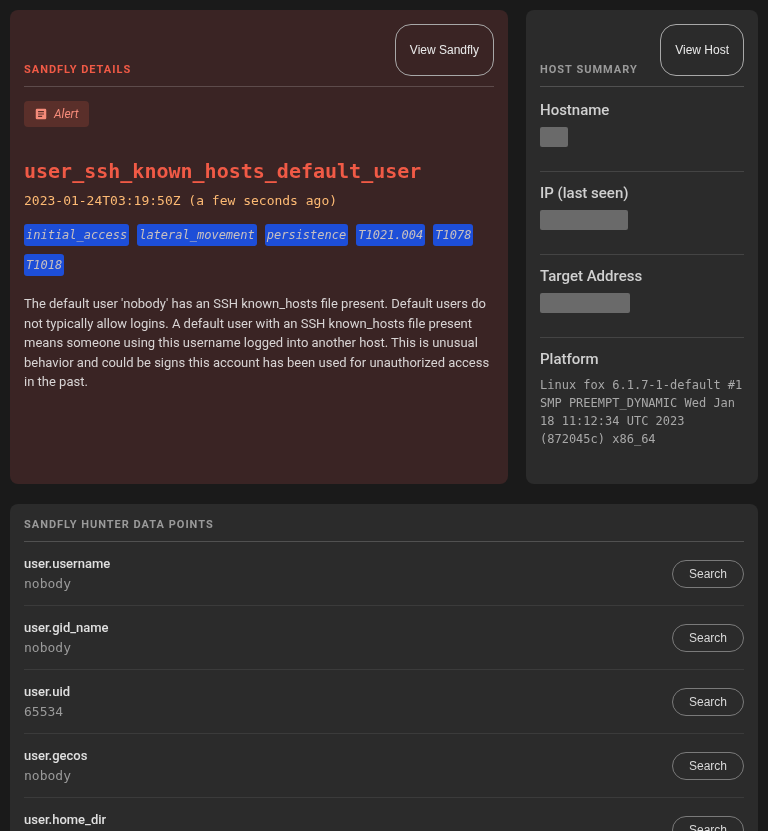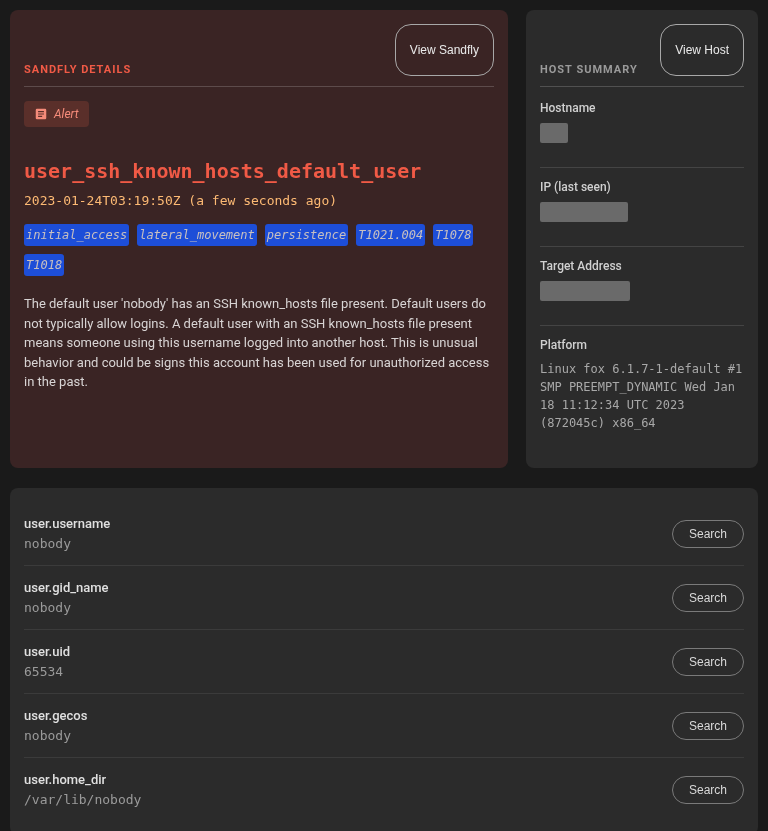--- a/index.html
+++ b/index.html
@@ -95,21 +95,21 @@
     border-radius: 3px;
   }
   .description {
     color: #d8d4d4;
     font-size: 13px;
     line-height: 1.5;
     margin-bottom: 40px;
   }
   .side-label {
     color: #d0d0d0;
-    font-size: 12px;
+    font-size: 15px;
     font-weight: 500;
     margin-bottom: 8px;
   }
   .redacted {
     background: #6a6a6a;
     height: 20px;
     border-radius: 2px;
     margin-bottom: 14px;
   }
   .side-block {
@@ -203,20 +203,23 @@
       <div class="redacted" style="width:90px"></div>
     </div>
     <div class="side-block">
       <div class="side-label">Platform</div>
       <div class="platform-text">Linux fox 6.1.7-1-default #1 SMP PREEMPT_DYNAMIC Wed Jan 18 11:12:34 UTC 2023 (872045c) x86_64</div>
     </div>
   </div>
 </div>
 
 <div class="panel panel-wide">
+  <div class="panel-header">
+    <div class="panel-title">SANDFLY HUNTER DATA POINTS</div>
+  </div>
   <div id="dp-list">
       <div class="dp-row">
         <div class="dp-left">
           <div class="dp-key">user.username</div>
           <div class="dp-val">nobody</div>
         </div>
         <button class="search-btn">Search</button>
       </div>
       <div class="dp-row">
         <div class="dp-left">

